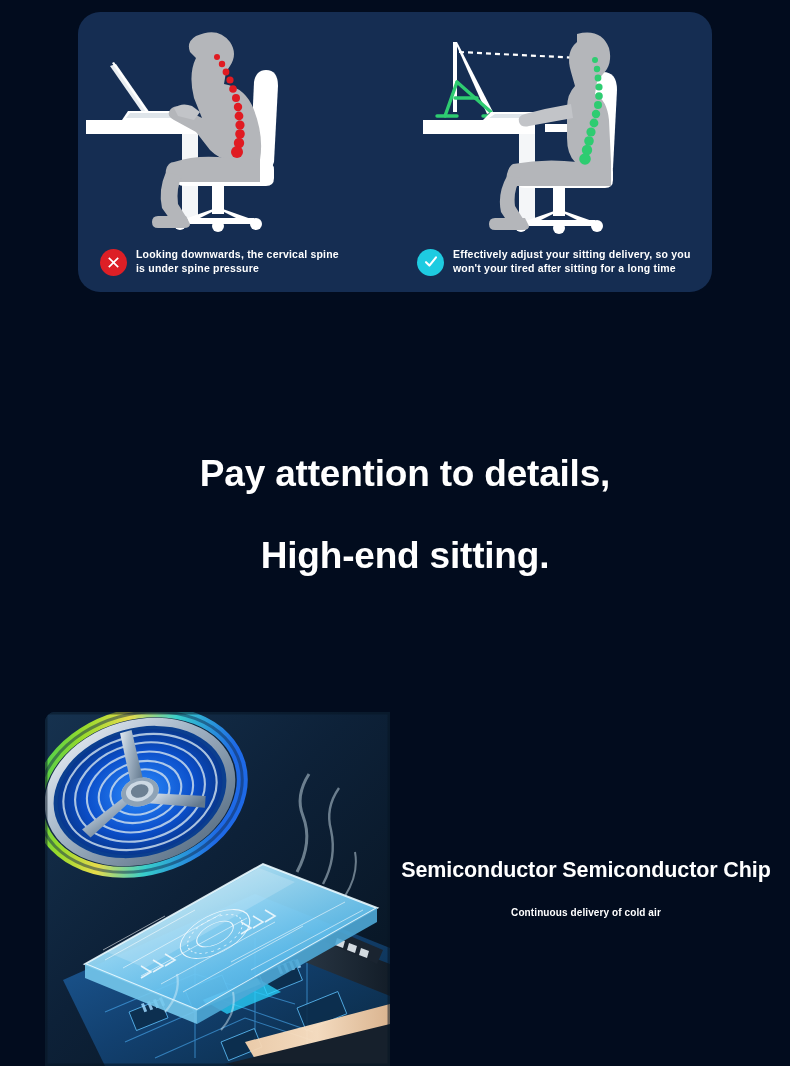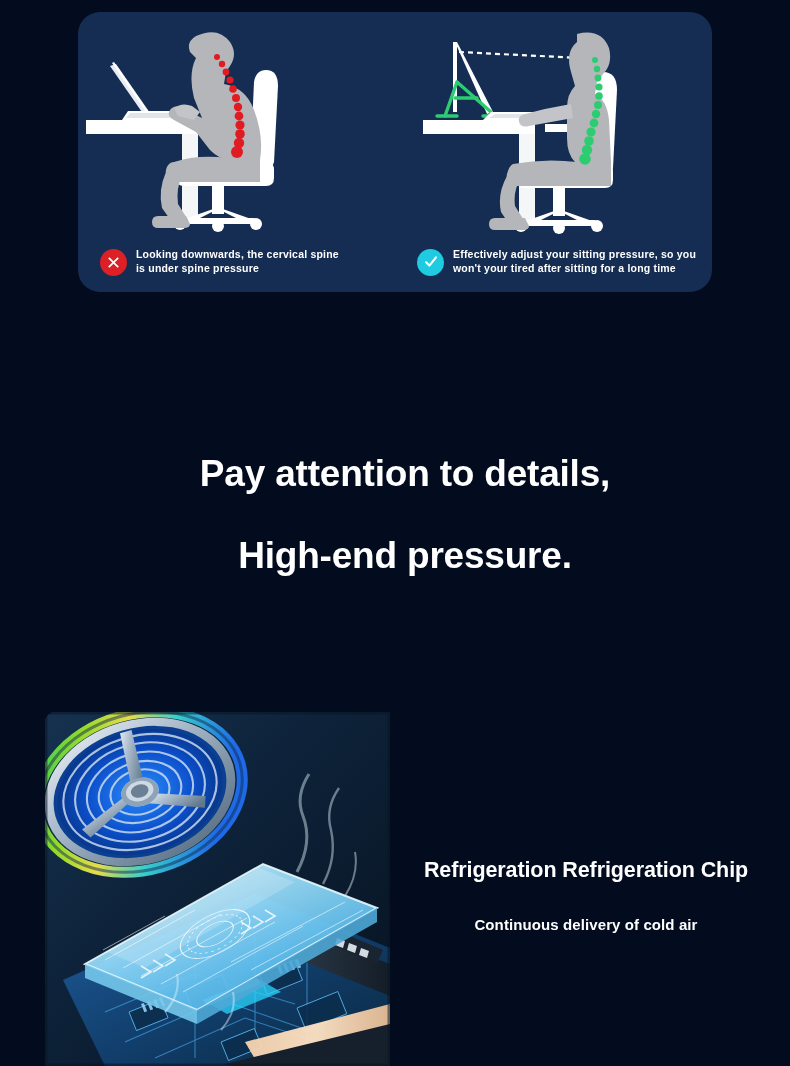--- a/index.html
+++ b/index.html
@@ -115,22 +115,22 @@
     text-align: center;
     color: #ffffff;
   }
   .product-title {
     font-size: 21.5px;
     font-weight: bold;
     letter-spacing: -0.1px;
     line-height: 1.15;
   }
   .product-sub {
-    margin-top: 33px;
-    font-size: 15px;
+    margin-top: 24px;
+    font-size: 10px;
     font-weight: bold;
     letter-spacing: 0.1px;
   }
 </style>
 </head>
 <body>
 
 <div class="ergo-panel">
 
   <div class="ergo-half left">
@@ -261,30 +261,30 @@
       </g>
     </svg>
 
     <div class="caption-row">
       <span class="badge good">
         <svg width="16" height="16" viewBox="0 0 16 16">
           <path d="M3 8.2 L6.4 11.6 L13 3.4" stroke="#ffffff" stroke-width="2.1" fill="none" stroke-linecap="round" stroke-linejoin="round"></path>
         </svg>
       </span>
       <span class="caption-text">
-        <span>Effectively adjust your sitting pressure, so you</span><br>
+        <span>Effectively adjust your sitting delivery, so you</span><br>
         <span>won't your tired after sitting for a long time</span>
       </span>
     </div>
   </div>
 </div>
 
 <div class="headline">
   <div class="line l1">Pay attention to details,</div>
-  <div class="line l2">High-end pressure.</div>
+  <div class="line l2">High-end sitting.</div>
 </div>
 
 <div class="product-photo">
   <svg width="345" height="354" viewBox="0 0 345 354">
     <defs>
       <linearGradient id="bgGrad" x1="0" y1="0" x2="1" y2="1">
         <stop offset="0%" stop-color="#16324f"></stop>
         <stop offset="45%" stop-color="#0d2138"></stop>
         <stop offset="100%" stop-color="#07131f"></stop>
       </linearGradient>
@@ -459,15 +459,15 @@
         <path d="M120 300 Q136 282 132 262" stroke-width="2.2"></path>
         <path d="M176 318 Q192 300 188 280" stroke-width="2"></path>
       </g>
 
       <rect x="0" y="0" width="345" height="354" fill="none" stroke="#071524" stroke-width="5" opacity="0.55"></rect>
     </g>
   </svg>
 </div>
 
 <div class="product-caption">
-  <div class="product-title">Refrigeration Refrigeration Chip</div>
+  <div class="product-title">Semiconductor Semiconductor Chip</div>
   <div class="product-sub">Continuous delivery of cold air</div>
 </div>
 
 </body></html>

